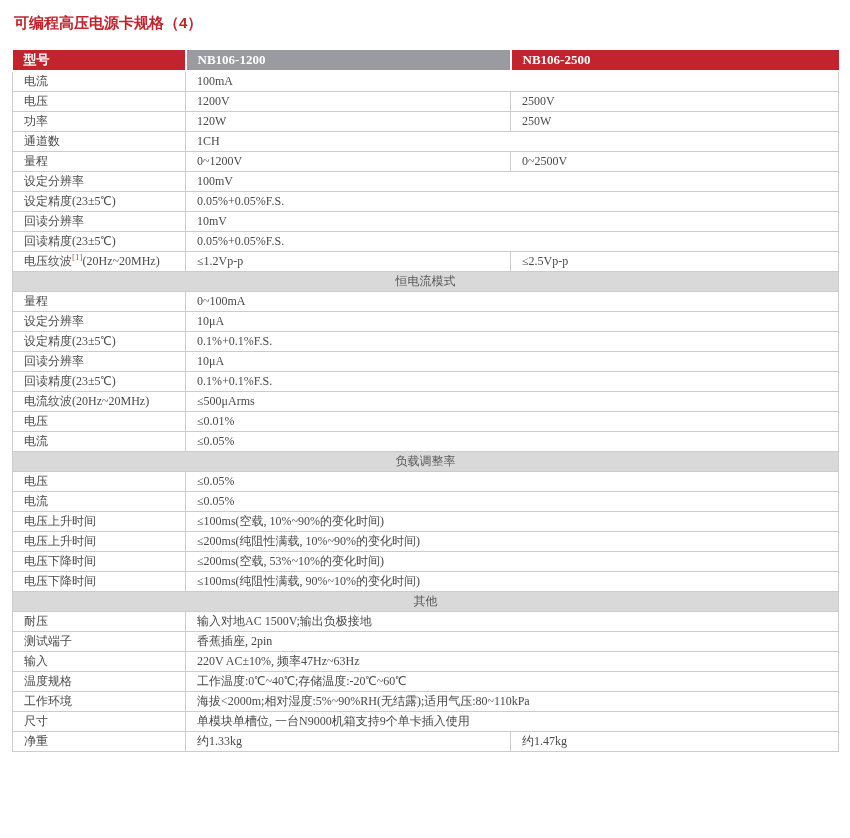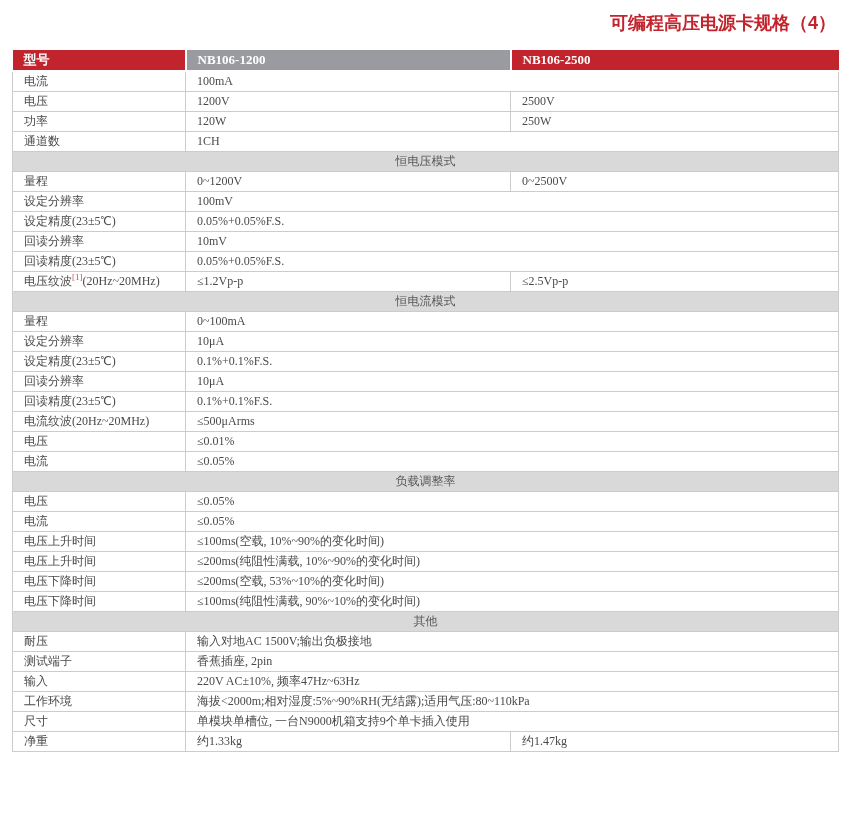--- a/index.html
+++ b/index.html
@@ -15,25 +15,24 @@
   html,body{margin:0;padding:0;}
   body{
     width:850px;height:838px;background:#ffffff;overflow:hidden;
     font-family:"Liberation Sans","DejaVu Sans",sans-serif;
     color:var(--text);
   }
   .page{padding:0 12px;}
   .page-title{
     margin:14px 2px 0 2px;
     padding-top:0;
-    font-size:18px;
+    font-size:15px;
     line-height:18px;
     font-weight:bold;
     color:var(--accent-red);
-    text-align:right;
   }
   table.spec{
     margin-top:18px;
     width:826px;
     border-collapse:collapse;
     table-layout:fixed;
     font-family:Liberation Serif, serif;
   }
   col.c1{width:173px;}
   col.c2{width:325px;}
@@ -107,23 +106,20 @@
         <tr>
           <td>功率</td>
           <td>120W</td>
           <td>250W</td>
         </tr>
         <tr>
           <td>通道数</td>
           <td colspan="2">1CH</td>
         </tr>
         <tr>
-          <td class="section" colspan="3">恒电压模式</td>
-        </tr>
-        <tr>
           <td>量程</td>
           <td>0~1200V</td>
           <td>0~2500V</td>
         </tr>
         <tr>
           <td>设定分辨率</td>
           <td colspan="2">100mV</td>
         </tr>
         <tr>
           <td>设定精度(23±5℃)</td>
@@ -213,20 +209,24 @@
         </tr>
         <tr>
           <td>测试端子</td>
           <td colspan="2">香蕉插座, 2pin</td>
         </tr>
         <tr>
           <td>输入</td>
           <td colspan="2">220V AC±10%, 频率47Hz~63Hz</td>
         </tr>
         <tr>
+          <td>温度规格</td>
+          <td colspan="2">工作温度:0℃~40℃;存储温度:-20℃~60℃</td>
+        </tr>
+        <tr>
           <td>工作环境</td>
           <td colspan="2">海拔&lt;2000m;相对湿度:5%~90%RH(无结露);适用气压:80~110kPa</td>
         </tr>
         <tr>
           <td>尺寸</td>
           <td colspan="2">单模块单槽位, 一台N9000机箱支持9个单卡插入使用</td>
         </tr>
         <tr>
           <td>净重</td>
           <td>约1.33kg</td>

